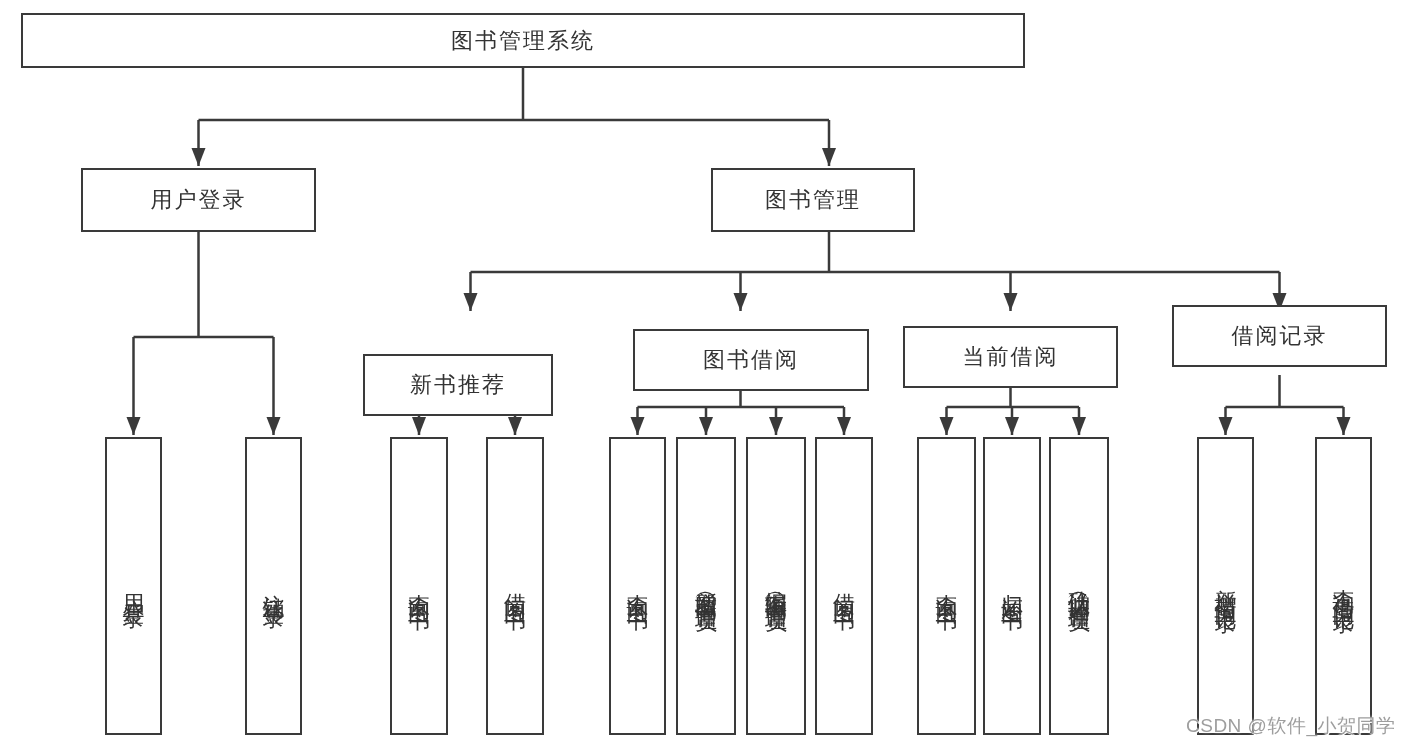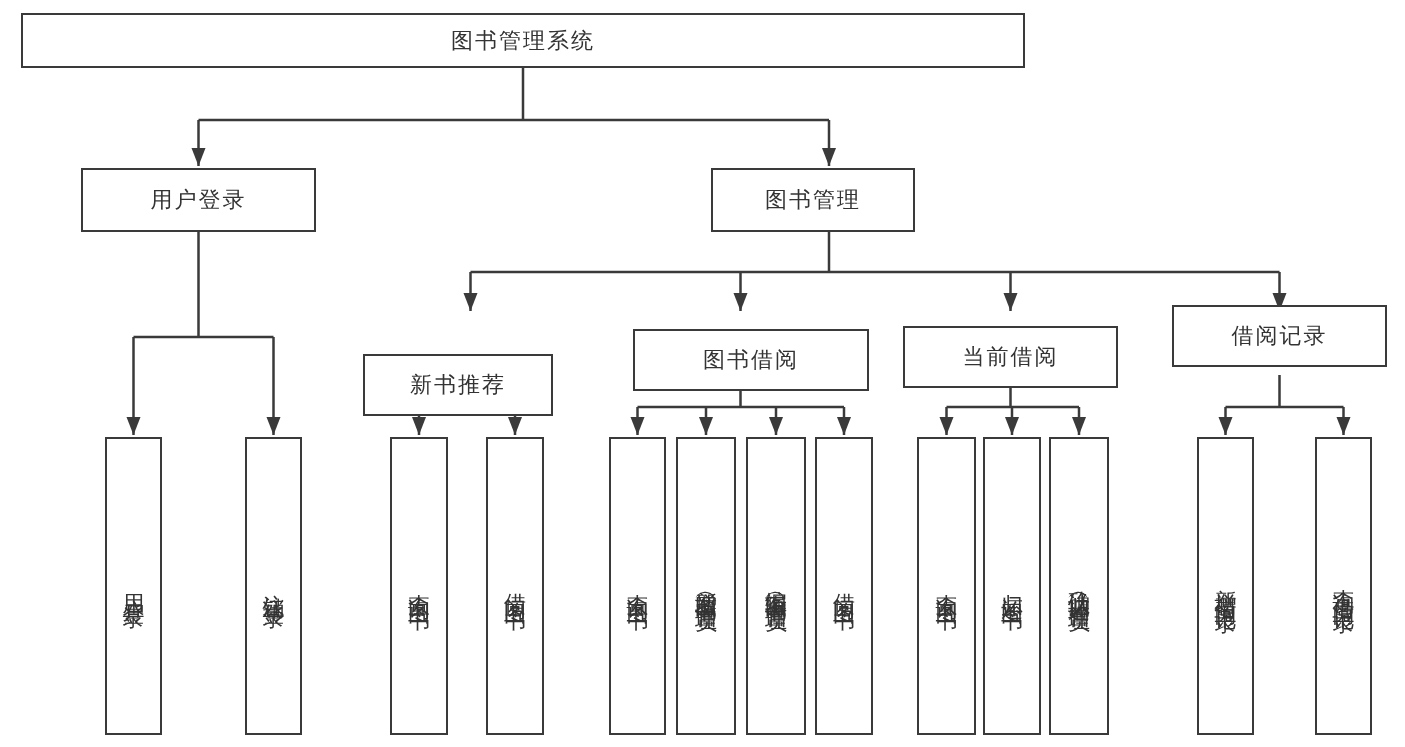--- a/index.html
+++ b/index.html
@@ -121,14 +121,15 @@
   <div class="node vnode long" style="left:746px; top:437px; width:60px; height:298px;">编辑图书（管理员）</div>
   <div class="node vnode" style="left:815px; top:437px; width:58px; height:298px;">借阅图书</div>
 
   <div class="node vnode" style="left:917px; top:437px; width:59px; height:298px;">查询图书</div>
   <div class="node vnode" style="left:983px; top:437px; width:58px; height:298px;">归还图书</div>
   <div class="node vnode long" style="left:1049px; top:437px; width:60px; height:298px;">确认归还（管理员）</div>
 
   <div class="node vnode" style="left:1197px; top:437px; width:57px; height:298px;">新增借阅记录</div>
   <div class="node vnode" style="left:1315px; top:437px; width:57px; height:298px;">查询借阅记录</div>
 
+  <div class="watermark">CSDN @软件_小贺同学</div>
 
 </div>
 
 </body></html>

